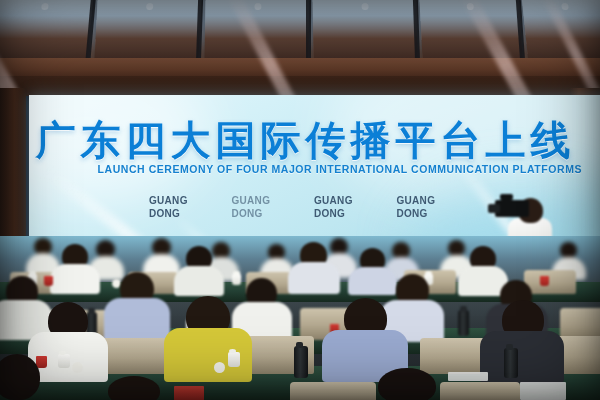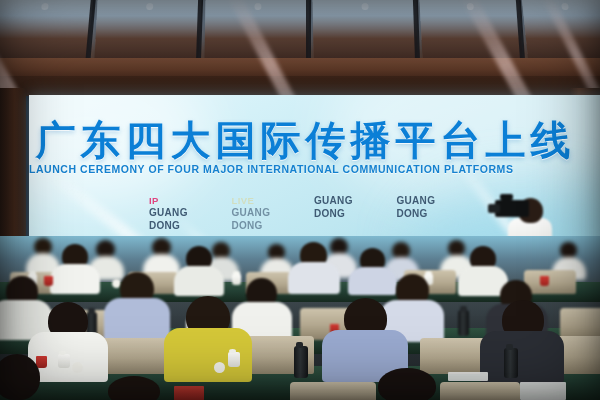--- a/index.html
+++ b/index.html
@@ -33,21 +33,21 @@
     background:linear-gradient(155deg,#e6f8fc 0%,#d4f1f8 26%,#bfe7f1 58%,#a8dcea 86%,#9ad3e6 100%);
     box-shadow:0 0 14px rgba(160,220,240,.35);padding-left:32px;}
   .scr-glow{position:absolute;border-radius:50%;filter:blur(26px);}
   .scr-beam{position:absolute;background:linear-gradient(90deg,rgba(255,255,255,0),rgba(255,255,255,.65),rgba(255,255,255,0));
     filter:blur(3px);transform-origin:top left;}
 
   .title-cn{position:absolute;left:0;top:18px;width:553px;text-align:center;
     font-size:40px;font-weight:700;letter-spacing:5px;color:#0b7fd6;
     font-family:"DejaVu Sans","Liberation Sans",sans-serif;
     text-shadow:0 1px 0 rgba(255,255,255,.8),0 2px 5px rgba(10,110,190,.28);white-space:nowrap;}
-  .title-en{position:absolute;left:0;top:68px;width:553px;text-align:left;
+  .title-en{position:absolute;left:0;top:68px;width:553px;text-align:right;
     font-size:10.5px;font-weight:700;letter-spacing:.55px;color:#1581cf;white-space:nowrap;
     text-shadow:0 1px 0 rgba(255,255,255,.65);}
 
   .brands{position:absolute;left:120px;top:100px;width:330px;display:flex;}
   .brand{width:25%;}
   .brand .tag{font-size:9.5px;font-weight:700;letter-spacing:.4px;line-height:12px;}
   .brand .gd{font-size:10px;font-weight:600;color:#3f5a73;line-height:12.5px;letter-spacing:.3px;}
   .brand.faded .tag{opacity:.30;}
   .brand.faded .gd{opacity:.62;}
 
@@ -117,26 +117,24 @@
     <div class="scr-glow" style="left:380px;top:90px;width:220px;height:130px;background:rgba(150,215,235,.45);"></div>
     <div class="scr-beam" style="left:20px;top:70px;width:200px;height:12px;transform:rotate(38deg);"></div>
     <div class="scr-beam" style="left:150px;top:120px;width:130px;height:8px;transform:rotate(42deg);"></div>
     <div class="scr-beam" style="left:430px;top:60px;width:170px;height:10px;transform:rotate(52deg);"></div>
 
     <div class="title-cn">广东四大国际传播平台上线</div>
     <div class="title-en">LAUNCH CEREMONY OF FOUR MAJOR INTERNATIONAL COMMUNICATION PLATFORMS</div>
 
     <div class="brands">
       <div class="brand">
-        <div class="tag" style="color:#e0447f">IP</div>
         <div class="gd">GUANG</div>
         <div class="gd">DONG</div>
       </div>
       <div class="brand faded">
-        <div class="tag" style="color:#e8c24a">LIVE</div>
         <div class="gd">GUANG</div>
         <div class="gd">DONG</div>
       </div>
       <div class="brand">
         <div class="gd">GUANG</div>
         <div class="gd">DONG</div>
       </div>
       <div class="brand">
         <div class="gd">GUANG</div>
         <div class="gd">DONG</div>

